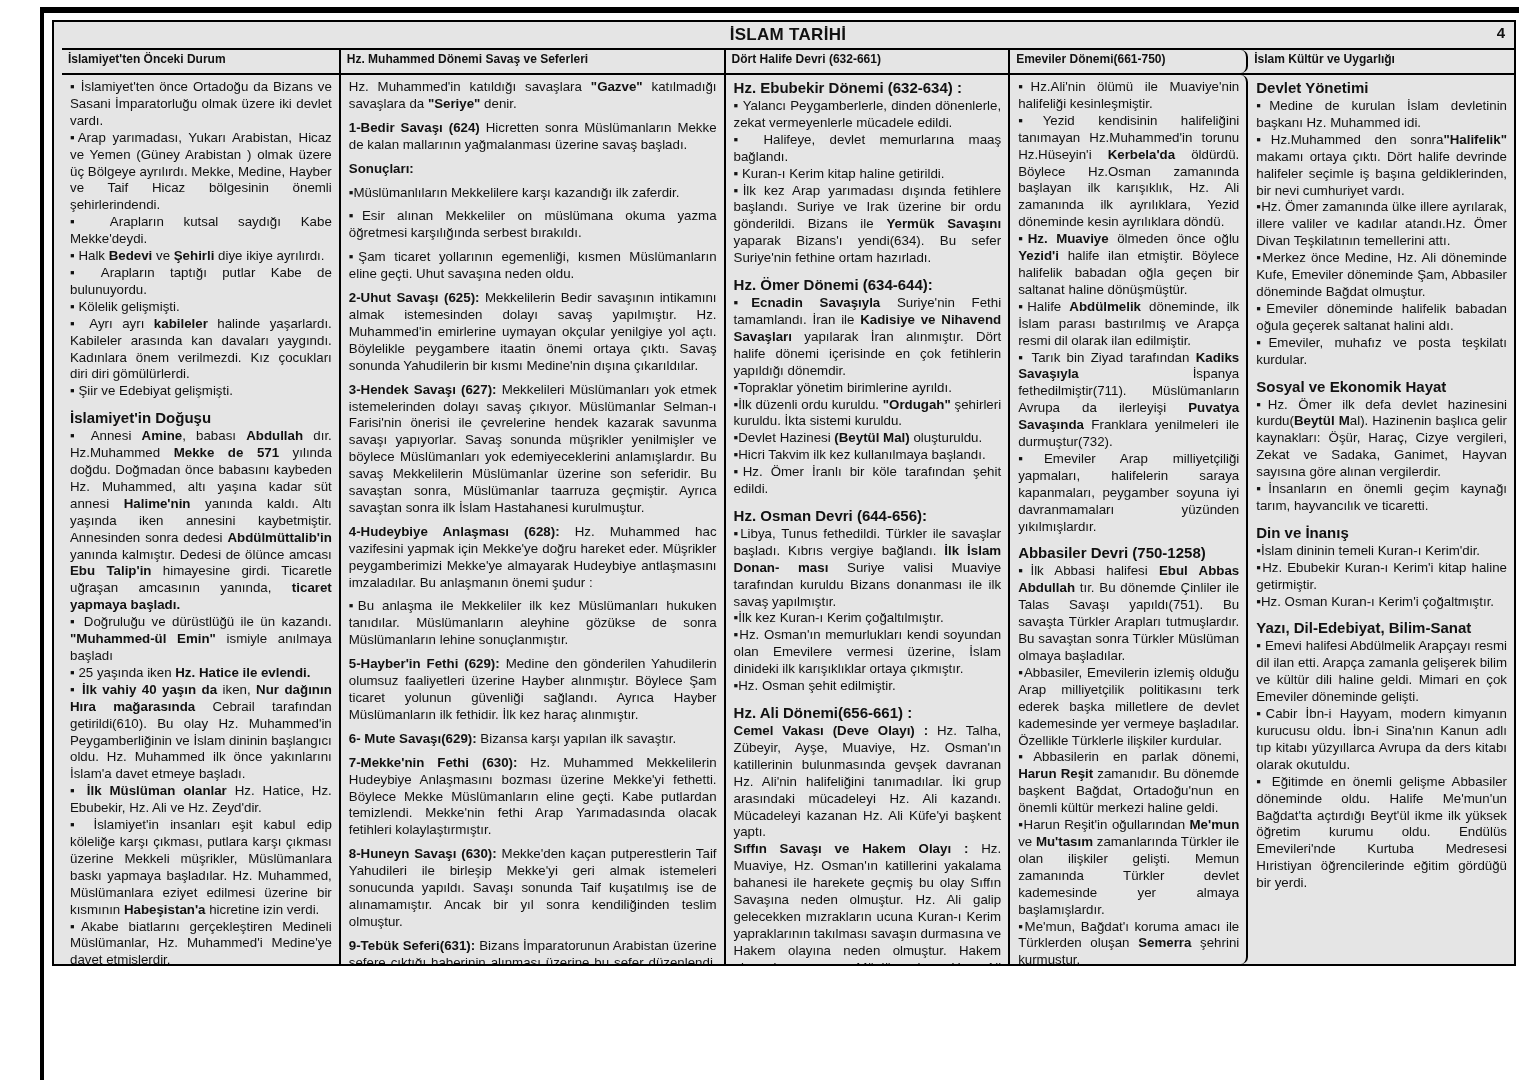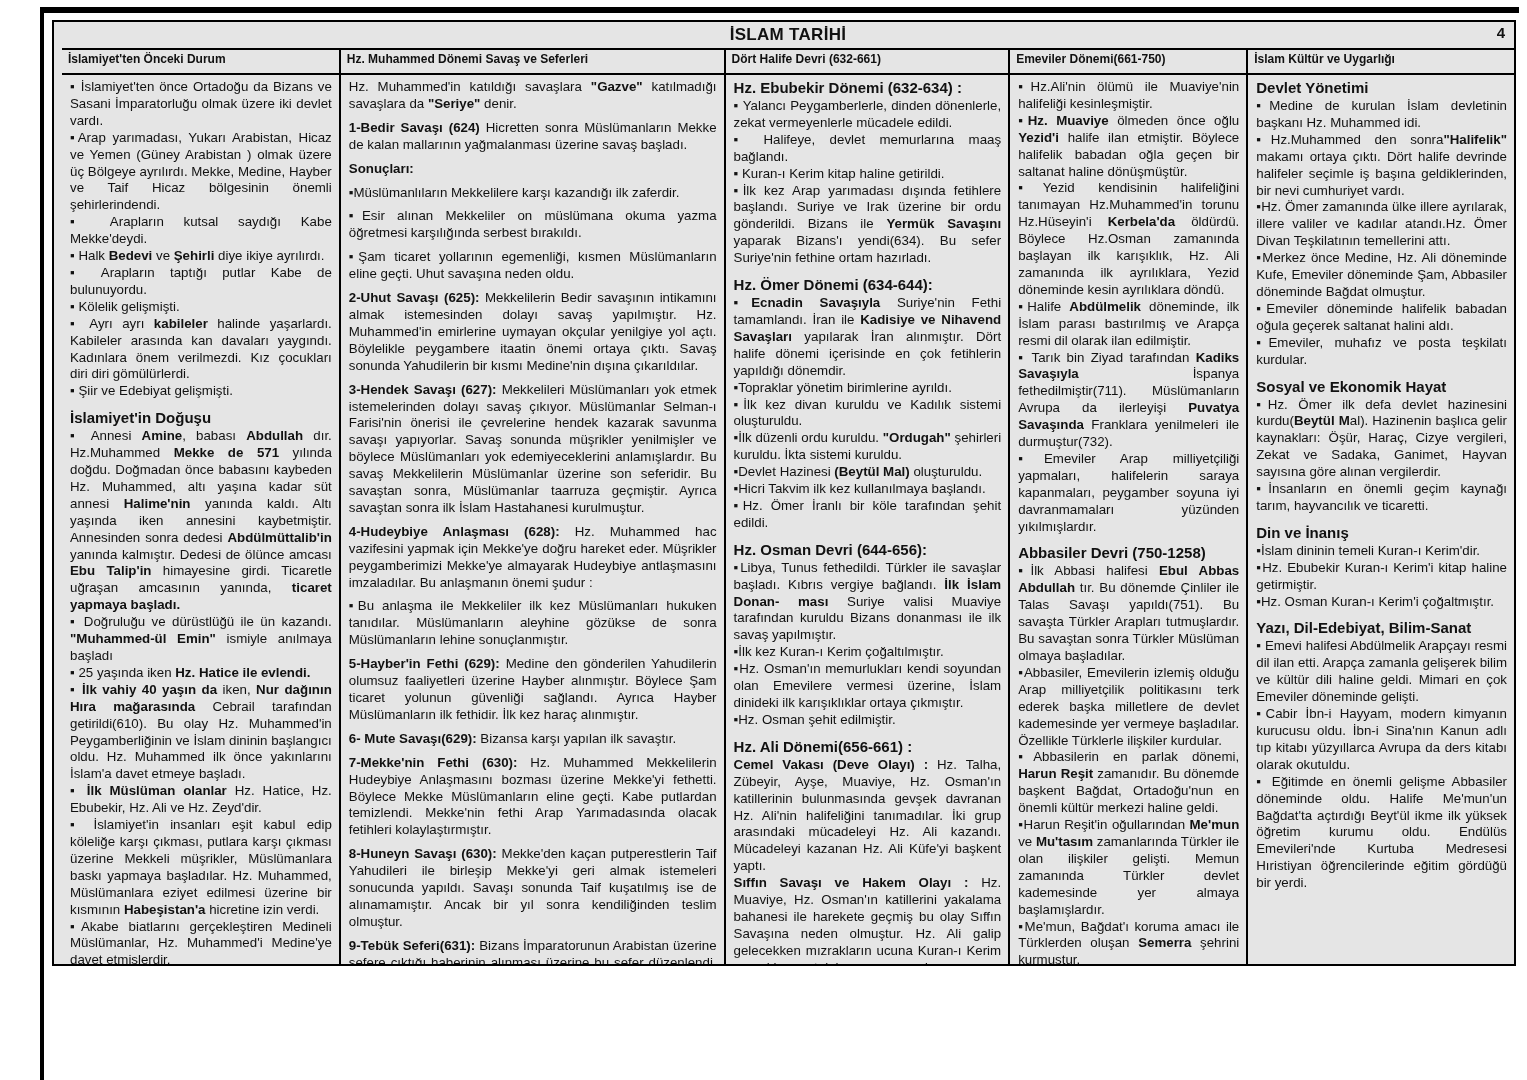--- a/index.html
+++ b/index.html
@@ -27,21 +27,21 @@
   .head-cell:last-child{border-right:none;}
   .body-row{flex:1 1 auto;display:flex;min-height:0;}
   .col{
     box-sizing:border-box;border-right:2px solid #000;padding:4px 7px 0 8px;
     font-size:13.3px;line-height:16.9px;overflow:hidden;
   }
   .col:last-child{border-right:none;}
   .c0{width:19.2%;}
   .c1{width:26.5%;}
   .c2{width:19.6%;}
-  .c3{width:16.4%;}
+  .c3{width:16.4%;border-radius:7px;}
   .c4{width:18.3%;flex:1;}
   .blk-p{margin:0;text-align:justify;}
   .col[data-col="1"] .blk-p{margin:0 0 7px 0;}
   .blk-h{font-weight:bold;font-size:15px;margin:9px 0 1px 0;line-height:18px;}
   .col .blk-h:first-child{margin-top:0;}
   .b{font-weight:bold;}
 </style>
 </head>
 <body>
 
@@ -101,38 +101,37 @@
       </div>
     <div class="col c2" data-col="2">
         <div class="blk-h"><span class="b">Hz. Ebubekir Dönemi (632-634) :</span></div>
         <div class="blk-p"><span>▪ Yalancı Peygamberlerle, dinden dönenlerle, zekat vermeyenlerle mücadele edildi.</span></div>
         <div class="blk-p"><span>▪ Halifeye, devlet memurlarına maaş bağlandı.</span></div>
         <div class="blk-p"><span>▪ Kuran-ı Kerim kitap haline getirildi.</span></div>
         <div class="blk-p"><span>▪İlk kez Arap yarımadası dışında fetihlere başlandı. Suriye ve Irak üzerine bir ordu gönderildi. Bizans ile </span><span class="b">Yermük Savaşını</span><span> yaparak Bizans'ı yendi(634). Bu sefer Suriye'nin fethine ortam hazırladı.</span></div>
         <div class="blk-h"><span class="b">Hz. Ömer Dönemi (634-644):</span></div>
         <div class="blk-p"><span>▪</span><span class="b">Ecnadin Savaşıyla</span><span> Suriye'nin Fethi tamamlandı. İran ile </span><span class="b">Kadisiye ve Nihavend Savaşları</span><span> yapılarak İran alınmıştır. Dört halife dönemi içerisinde en çok fetihlerin yapıldığı dönemdir.</span></div>
         <div class="blk-p"><span>▪Topraklar yönetim birimlerine ayrıldı.</span></div>
-        <div class="blk-p"><span>▪İlk kez divan kuruldu ve Kadılık sistemi oluşturuldu.</span></div>
         <div class="blk-p"><span>▪İlk düzenli ordu kuruldu. </span><span class="b">"Ordugah"</span><span> şehirleri kuruldu. İkta sistemi kuruldu.</span></div>
         <div class="blk-p"><span>▪Devlet Hazinesi </span><span class="b">(Beytül Mal)</span><span> oluşturuldu.</span></div>
         <div class="blk-p"><span>▪Hicri Takvim ilk kez kullanılmaya başlandı.</span></div>
         <div class="blk-p"><span>▪Hz. Ömer İranlı bir köle tarafından şehit edildi.</span></div>
         <div class="blk-h"><span class="b">Hz. Osman Devri (644-656):</span></div>
         <div class="blk-p"><span>▪Libya, Tunus fethedildi. Türkler ile savaşlar başladı. Kıbrıs vergiye bağlandı. </span><span class="b">İlk İslam Donan- ması</span><span> Suriye valisi Muaviye tarafından kuruldu Bizans donanması ile ilk savaş yapılmıştır.</span></div>
         <div class="blk-p"><span>▪İlk kez Kuran-ı Kerim çoğaltılmıştır.</span></div>
         <div class="blk-p"><span>▪Hz. Osman'ın memurlukları kendi soyundan olan Emevilere vermesi üzerine, İslam dinideki ilk karışıklıklar ortaya çıkmıştır.</span></div>
         <div class="blk-p"><span>▪Hz. Osman şehit edilmiştir.</span></div>
         <div class="blk-h"><span class="b">Hz. Ali Dönemi(656-661) :</span></div>
         <div class="blk-p"><span class="b">Cemel Vakası (Deve Olayı) : </span><span>Hz. Talha, Zübeyir, Ayşe, Muaviye, Hz. Osman'ın katillerinin bulunmasında gevşek davranan Hz. Ali'nin halifeliğini tanımadılar. İki grup arasındaki mücadeleyi Hz. Ali kazandı. Mücadeleyi kazanan Hz. Ali Küfe'yi başkent yaptı.</span></div>
         <div class="blk-p"><span class="b">Sıffın Savaşı ve Hakem Olayı : </span><span>Hz. Muaviye, Hz. Osman'ın katillerini yakalama bahanesi ile harekete geçmiş bu olay Sıffın Savaşına neden olmuştur. Hz. Ali galip gelecekken mızrakların ucuna Kuran-ı Kerim yapraklarının takılması savaşın durmasına ve Hakem olayına neden olmuştur. Hakem olayından sonra Müslümanlar, Hz. Ali taraftarları, Hz. Muaviye taraftarları ve Hariciler olmak üzere üçe ayrılmıştır.</span></div>
       </div>
     <div class="col c3" data-col="3">
         <div class="blk-p"><span>▪Hz.Ali'nin ölümü ile Muaviye'nin halifeliği kesinleşmiştir.</span></div>
+        <div class="blk-p"><span>▪Yezid kendisinin halifeliğini tanımayan Hz.Muhammed'in torunu Hz.Hüseyin'i </span><span class="b">Kerbela'da</span><span> öldürdü.  Böylece Hz.Osman zamanında başlayan ilk karışıklık, Hz. Ali zamanında ilk ayrılıklara, Yezid döneminde kesin ayrılıklara döndü.</span></div>
         <div class="blk-p"><span>▪</span><span class="b">Hz. Muaviye</span><span> ölmeden önce oğlu </span><span class="b">Yezid'i</span><span> halife ilan etmiştir. Böylece halifelik babadan oğla geçen bir saltanat haline dönüşmüştür.</span></div>
-        <div class="blk-p"><span>▪Yezid kendisinin halifeliğini tanımayan Hz.Muhammed'in torunu Hz.Hüseyin'i </span><span class="b">Kerbela'da</span><span> öldürdü.  Böylece Hz.Osman zamanında başlayan ilk karışıklık, Hz. Ali zamanında ilk ayrılıklara, Yezid döneminde kesin ayrılıklara döndü.</span></div>
         <div class="blk-p"><span>▪Halife </span><span class="b">Abdülmelik</span><span> döneminde, ilk İslam parası bastırılmış ve Arapça resmi dil olarak ilan edilmiştir.</span></div>
         <div class="blk-p"><span>▪ Tarık bin Ziyad tarafından </span><span class="b">Kadiks Savaşıyla</span><span> İspanya fethedilmiştir(711). Müslümanların Avrupa da ilerleyişi </span><span class="b">Puvatya Savaşında</span><span> Franklara yenilmeleri ile durmuştur(732).</span></div>
         <div class="blk-p"><span>▪Emeviler Arap milliyetçiliği yapmaları, halifelerin saraya kapanmaları, peygamber soyuna iyi davranmamaları yüzünden yıkılmışlardır.</span></div>
         <div class="blk-h"><span class="b">Abbasiler Devri (750-1258)</span></div>
         <div class="blk-p"><span>▪İlk Abbasi halifesi </span><span class="b">Ebul Abbas Abdullah</span><span> tır. Bu dönemde Çinliler ile Talas Savaşı yapıldı(751). Bu savaşta Türkler Arapları tutmuşlardır. Bu savaştan sonra Türkler Müslüman olmaya başladılar.</span></div>
         <div class="blk-p"><span>▪Abbasiler, Emevilerin izlemiş olduğu Arap milliyetçilik  politikasını  terk ederek başka milletlere de devlet kademesinde yer vermeye başladılar. Özellikle Türklerle ilişkiler kurdular.</span></div>
         <div class="blk-p"><span>▪Abbasilerin en parlak dönemi, </span><span class="b">Harun Reşit</span><span> zamanıdır. Bu dönemde başkent Bağdat, Ortadoğu'nun en önemli kültür merkezi haline geldi.</span></div>
         <div class="blk-p"><span>▪Harun Reşit'in oğullarından </span><span class="b">Me'mun</span><span> ve </span><span class="b">Mu'tasım</span><span> zamanlarında Türkler ile olan ilişkiler gelişti. Memun zamanında Türkler devlet kademesinde yer almaya başlamışlardır.</span></div>
         <div class="blk-p"><span>▪Me'mun, Bağdat'ı koruma amacı ile Türklerden oluşan </span><span class="b">Semerra</span><span> şehrini kurmuştur.</span></div>
         <div class="blk-p"><span>▪Bizans sınırına yakın yerlerde </span><span class="b">Avasım</span><span> şehirleri kurularak Türkler buralara yerleştirildi.</span></div>

